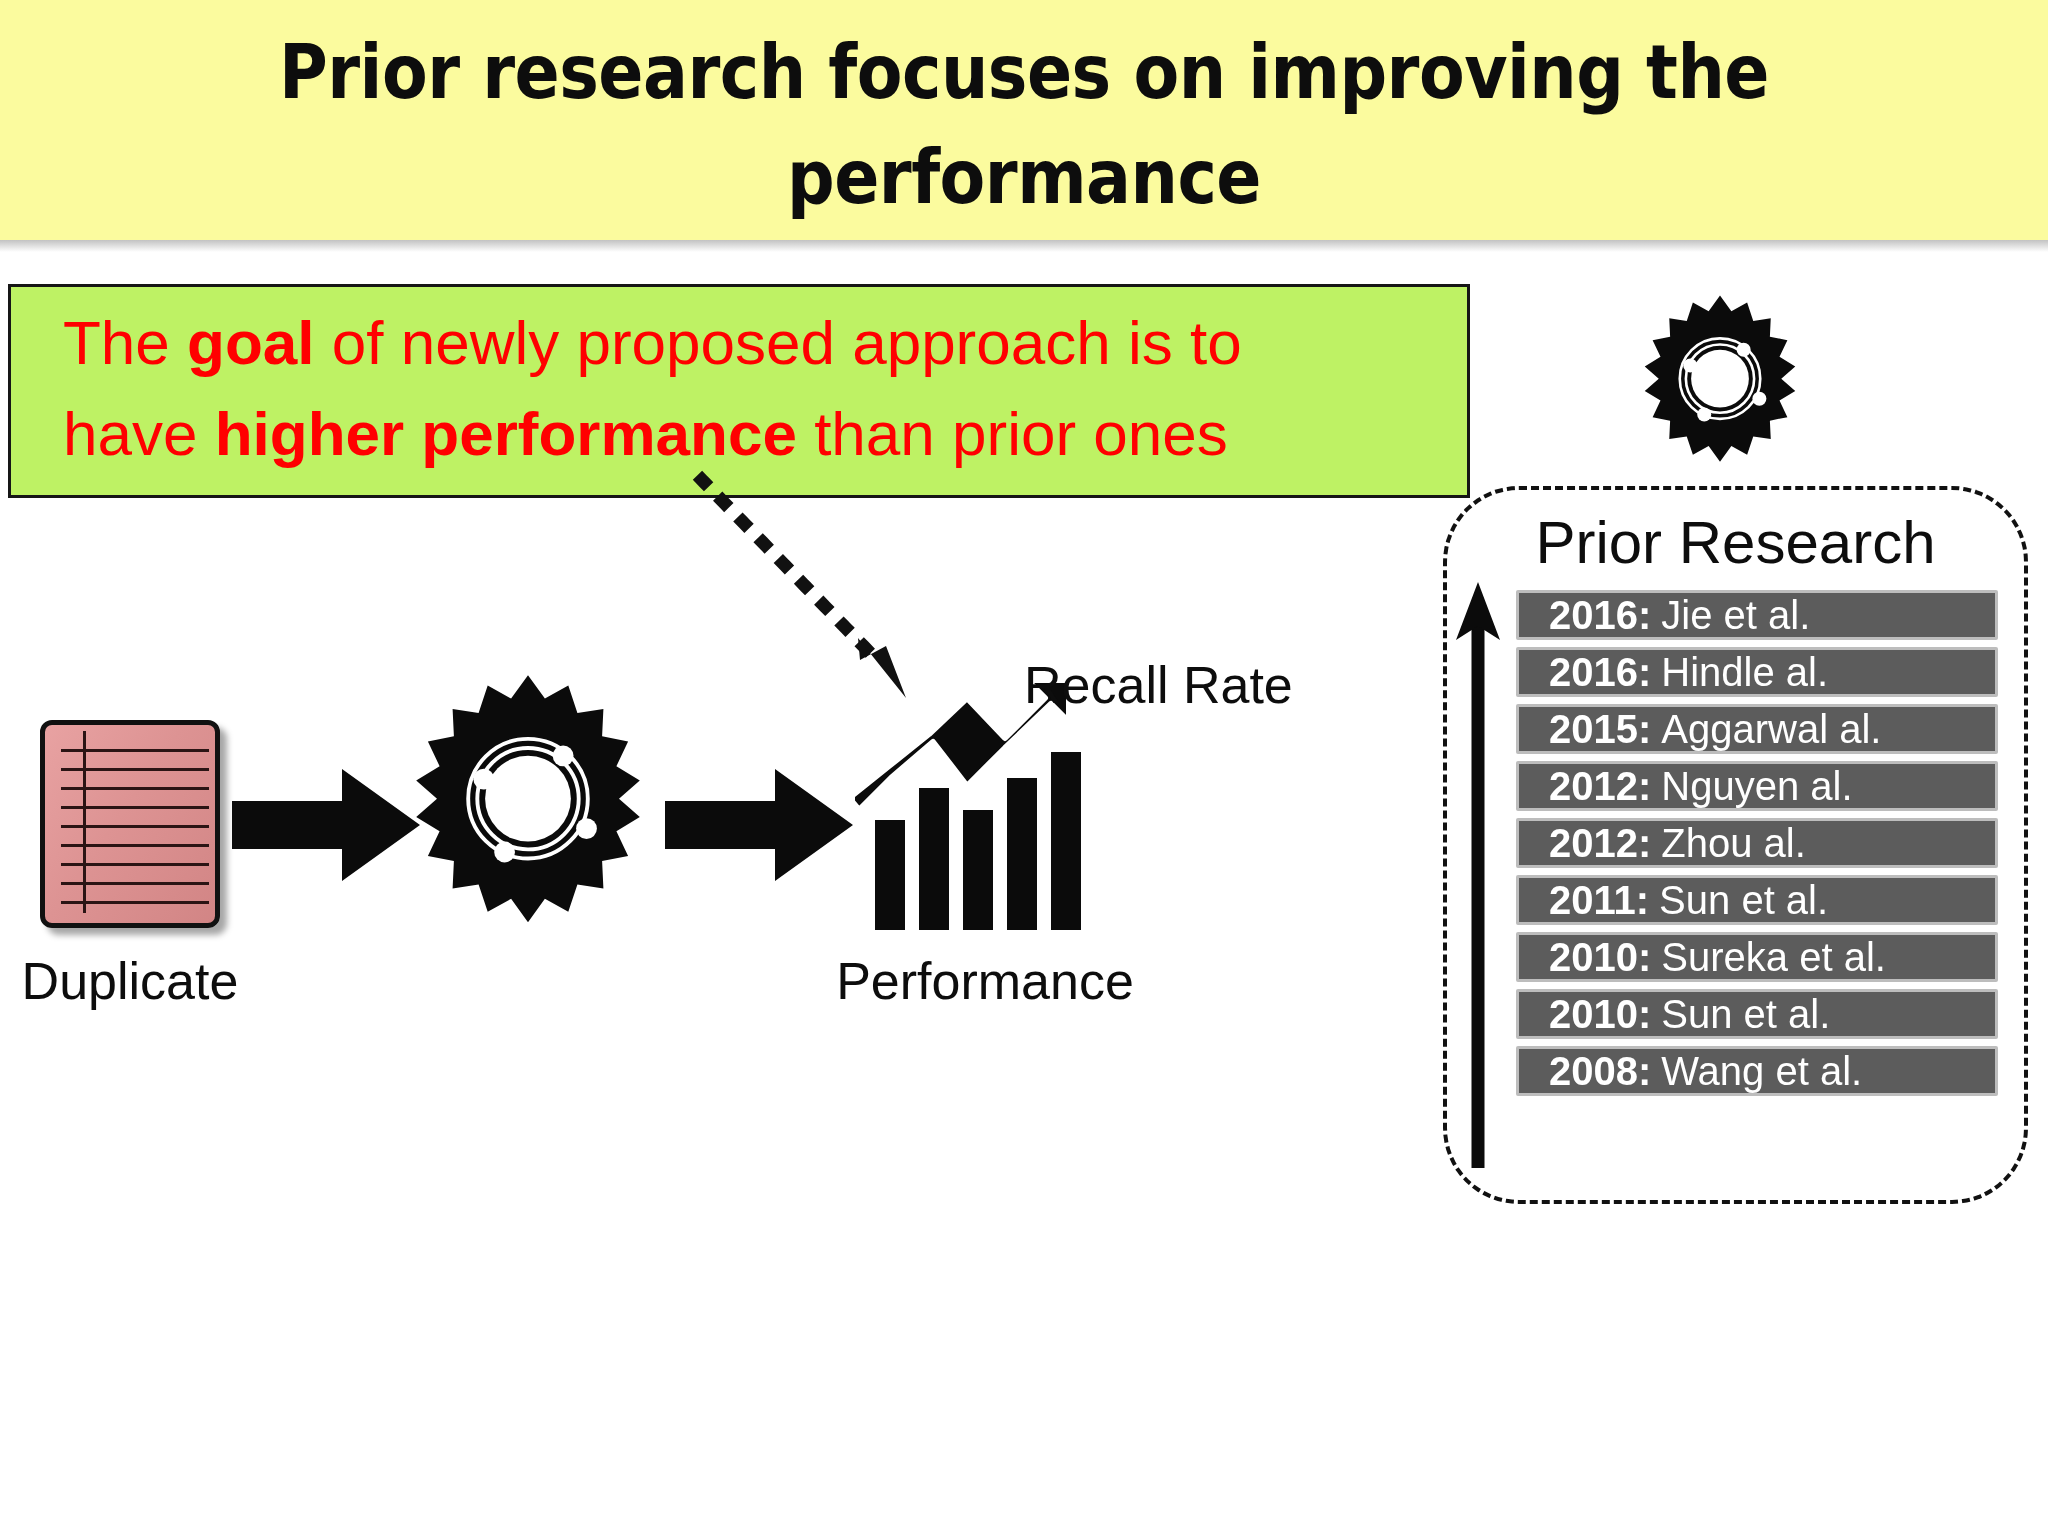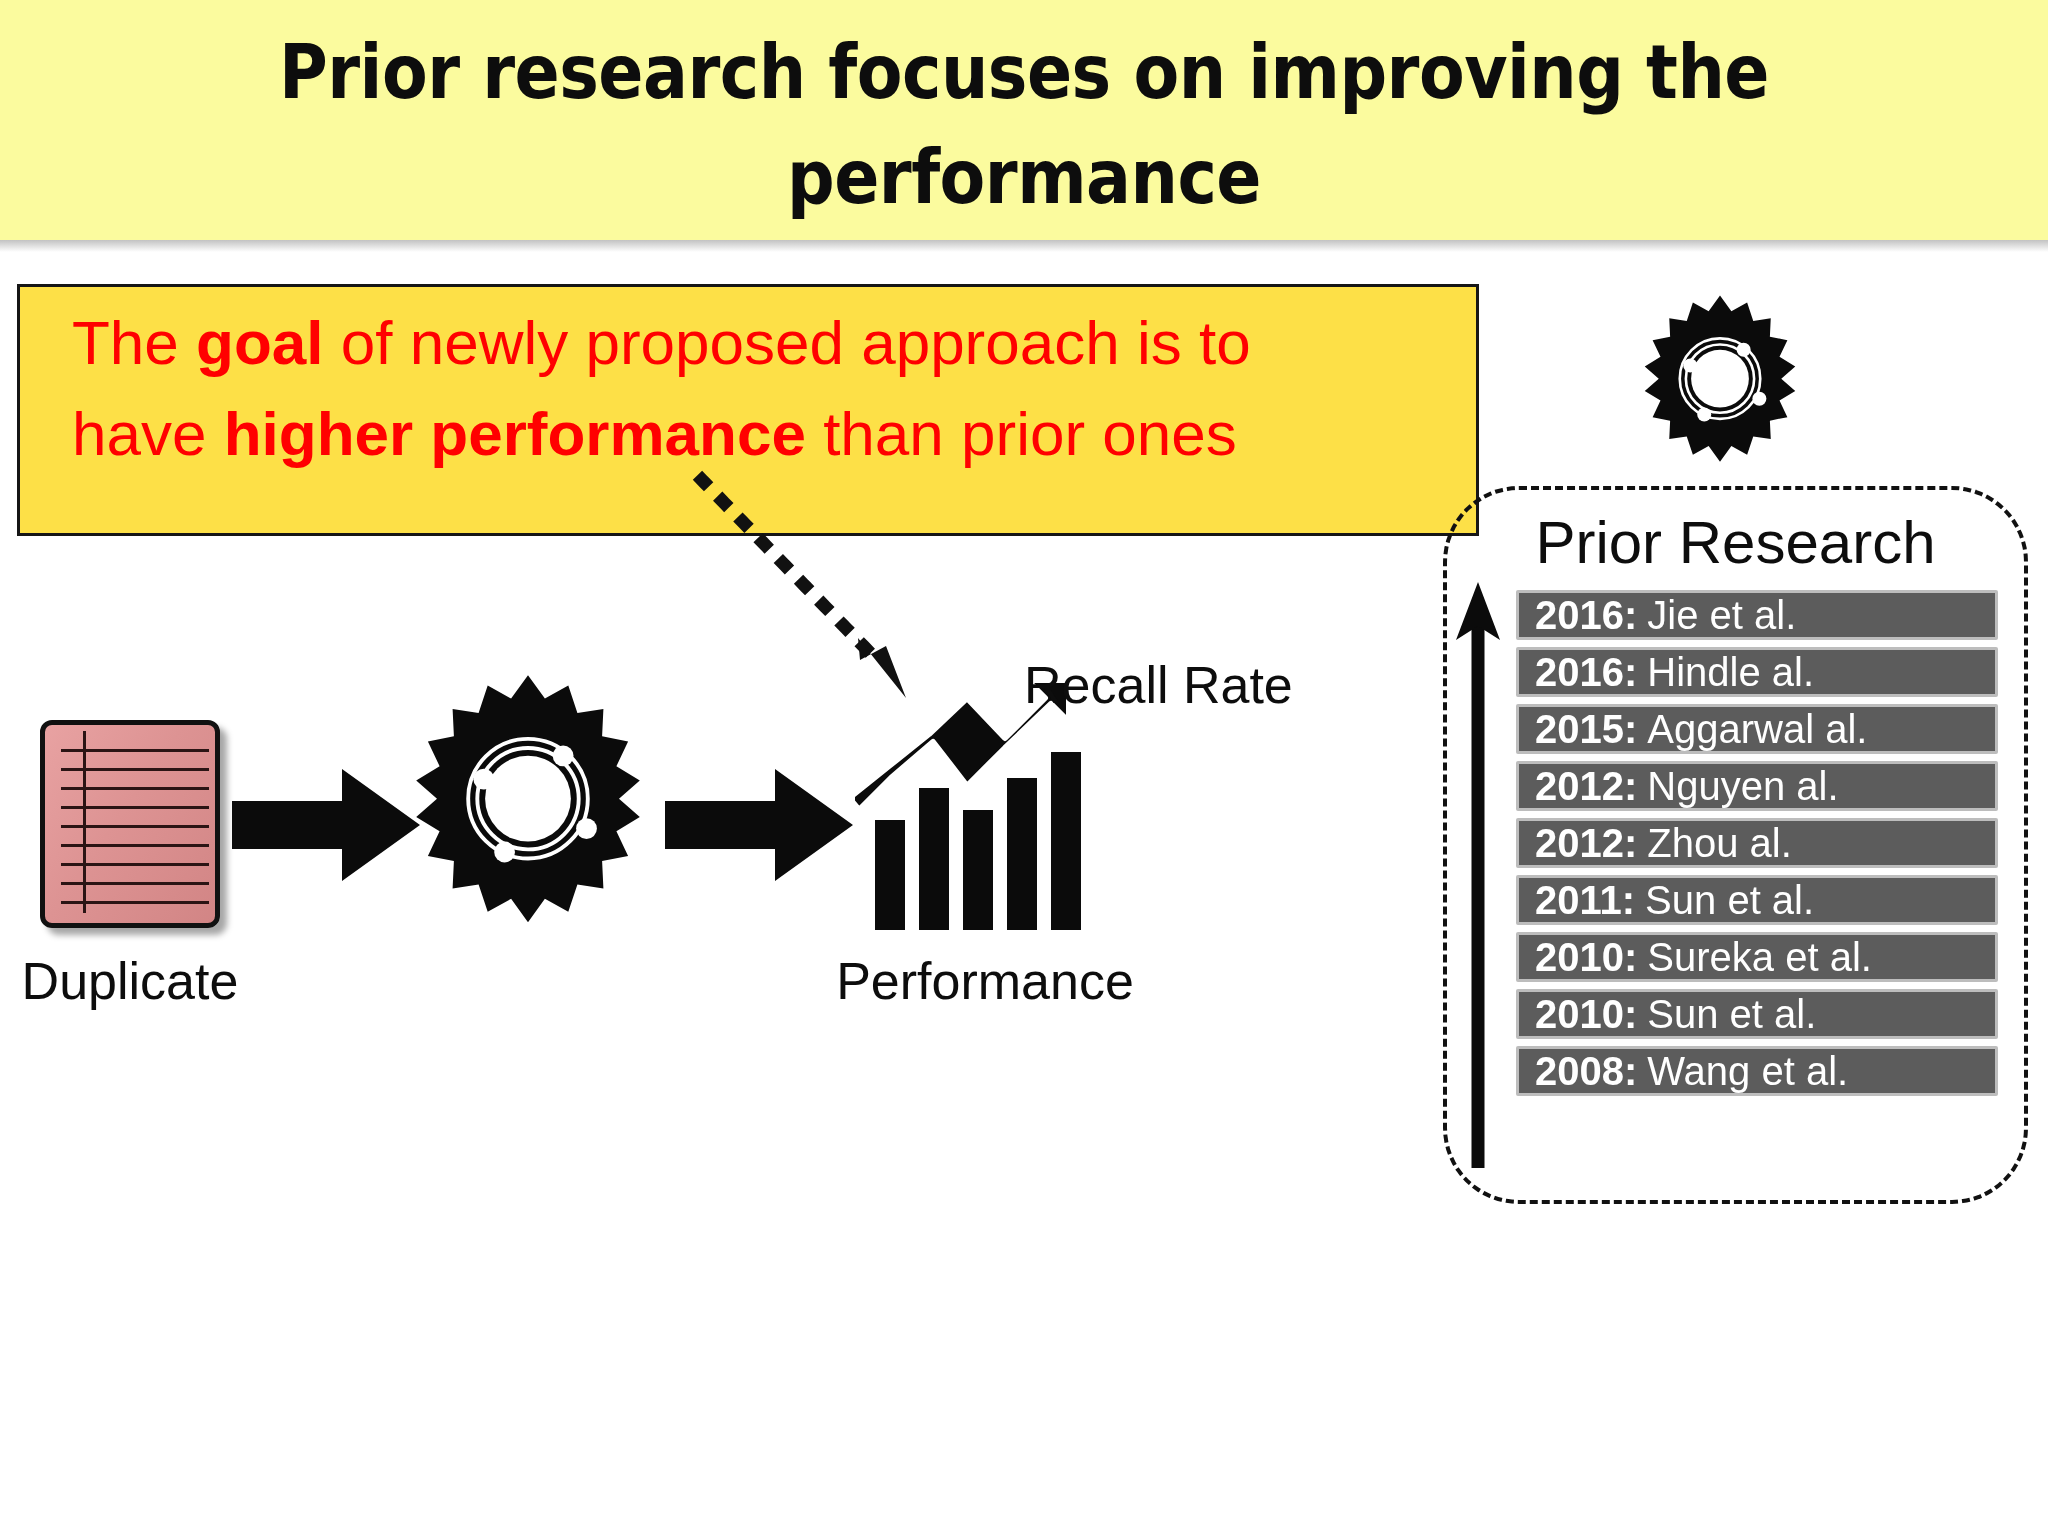--- a/index.html
+++ b/index.html
@@ -45,26 +45,26 @@
     font-size: 74px;
     line-height: 1.42;
     color: #0d0d0d;
     letter-spacing: -0.5px;
     white-space: pre-line;
   }
 
   
   #goal-box {
     position: absolute;
-    left: 17px;
+    left: 8px;
     top: 284px;
     width: 1462px;
-    height: 252px;
+    height: 214px;
     border: 3px solid #161616;
-    background: #fde047;
+    background: #bef264;
     box-sizing: border-box;
   }
   #goal-text {
     position: absolute;
     left: 52px;
     top: 10px;
     width: 1390px;
     color: #ff0000;
     font-family: "Liberation Sans Narrow", "Liberation Sans", sans-serif;
     font-size: 62px;
@@ -179,21 +179,21 @@
   .prior-item {
     position: relative;
     height: 50px;
     margin-bottom: 7px;
     background: #5c5c5c;
     border: 3px solid #bdbdbd;
     border-radius: 2px;
     box-sizing: border-box;
     display: flex;
     align-items: center;
-    padding-left: 16px;
+    padding-left: 30px;
     color: #ffffff;
     font-family: "Liberation Sans Narrow", "Liberation Sans", sans-serif;
     font-size: 40px;
     white-space: nowrap;
   }
   .prior-item .yr { font-weight: bold; margin-right: 10px; }
 </style>
 </head>
 <body>
 

